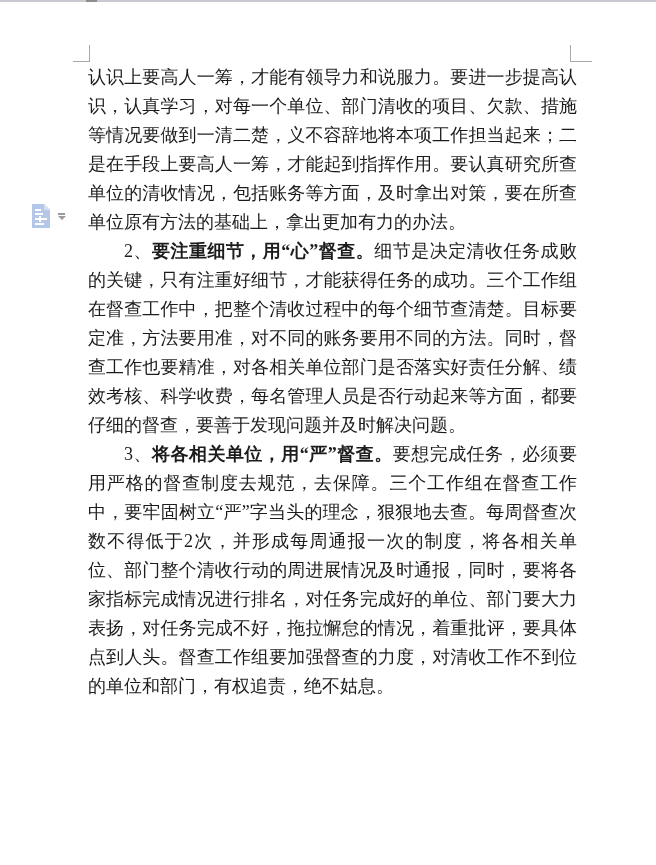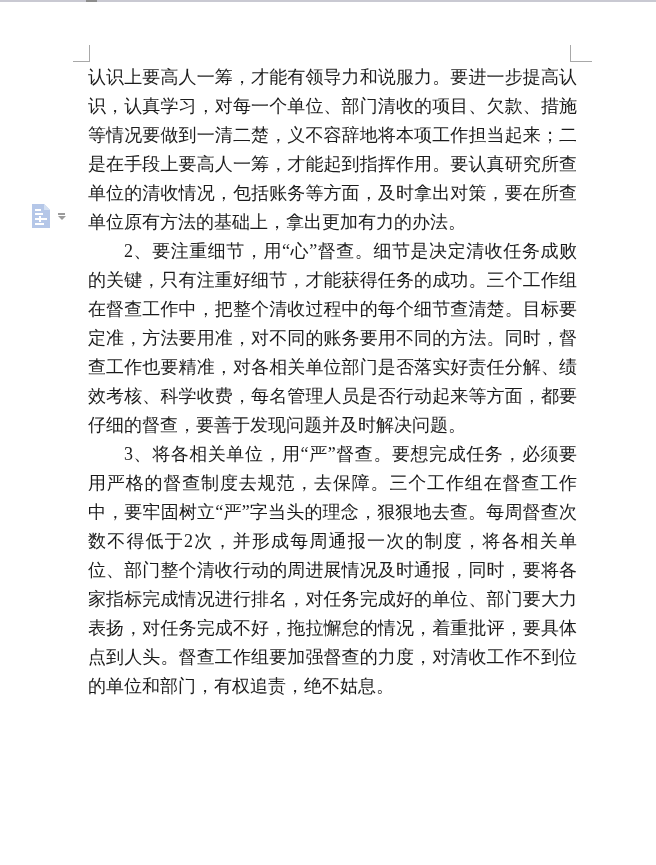--- a/index.html
+++ b/index.html
@@ -24,21 +24,21 @@
   
   .mark{position:absolute;background:#a8a8a8;}
   
   .content{
     position:absolute;left:88px;top:63px;width:489px;
     font-size:18px;line-height:29px;text-align:justify;
     overflow-wrap:break-word;
   }
   .para{margin:0;text-indent:2em;}
   .para.no-indent{text-indent:0;}
-  .lead{font-weight:normal;margin-top:16px;}
+  .lead{font-weight:bold;margin-top:16px;}
   
   .rule-thin{position:absolute;left:85px;top:750px;width:509px;height:1px;background:#000;}
   .rule-thick{position:absolute;left:82px;top:790px;width:512px;height:2px;background:#000;}
   .cc-line{position:absolute;left:90px;top:755px;width:500px;font-size:16px;letter-spacing:1px;color:#701a75;}
   .page-number{position:absolute;left:0;top:805px;width:656px;text-align:center;font-size:12px;color:#4a4a4a;}
 </style>
 </head>
 <body>
 
 <div class="page">

